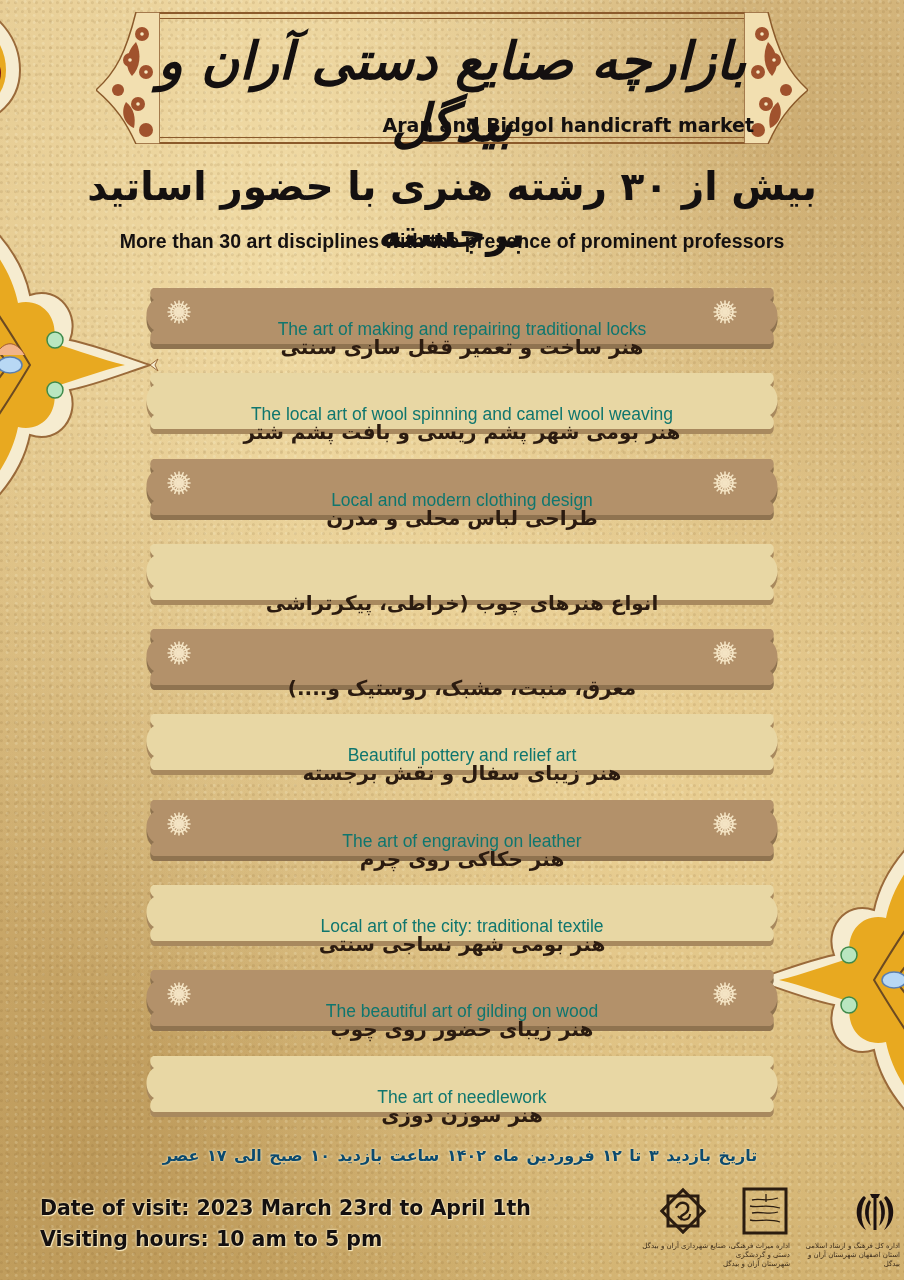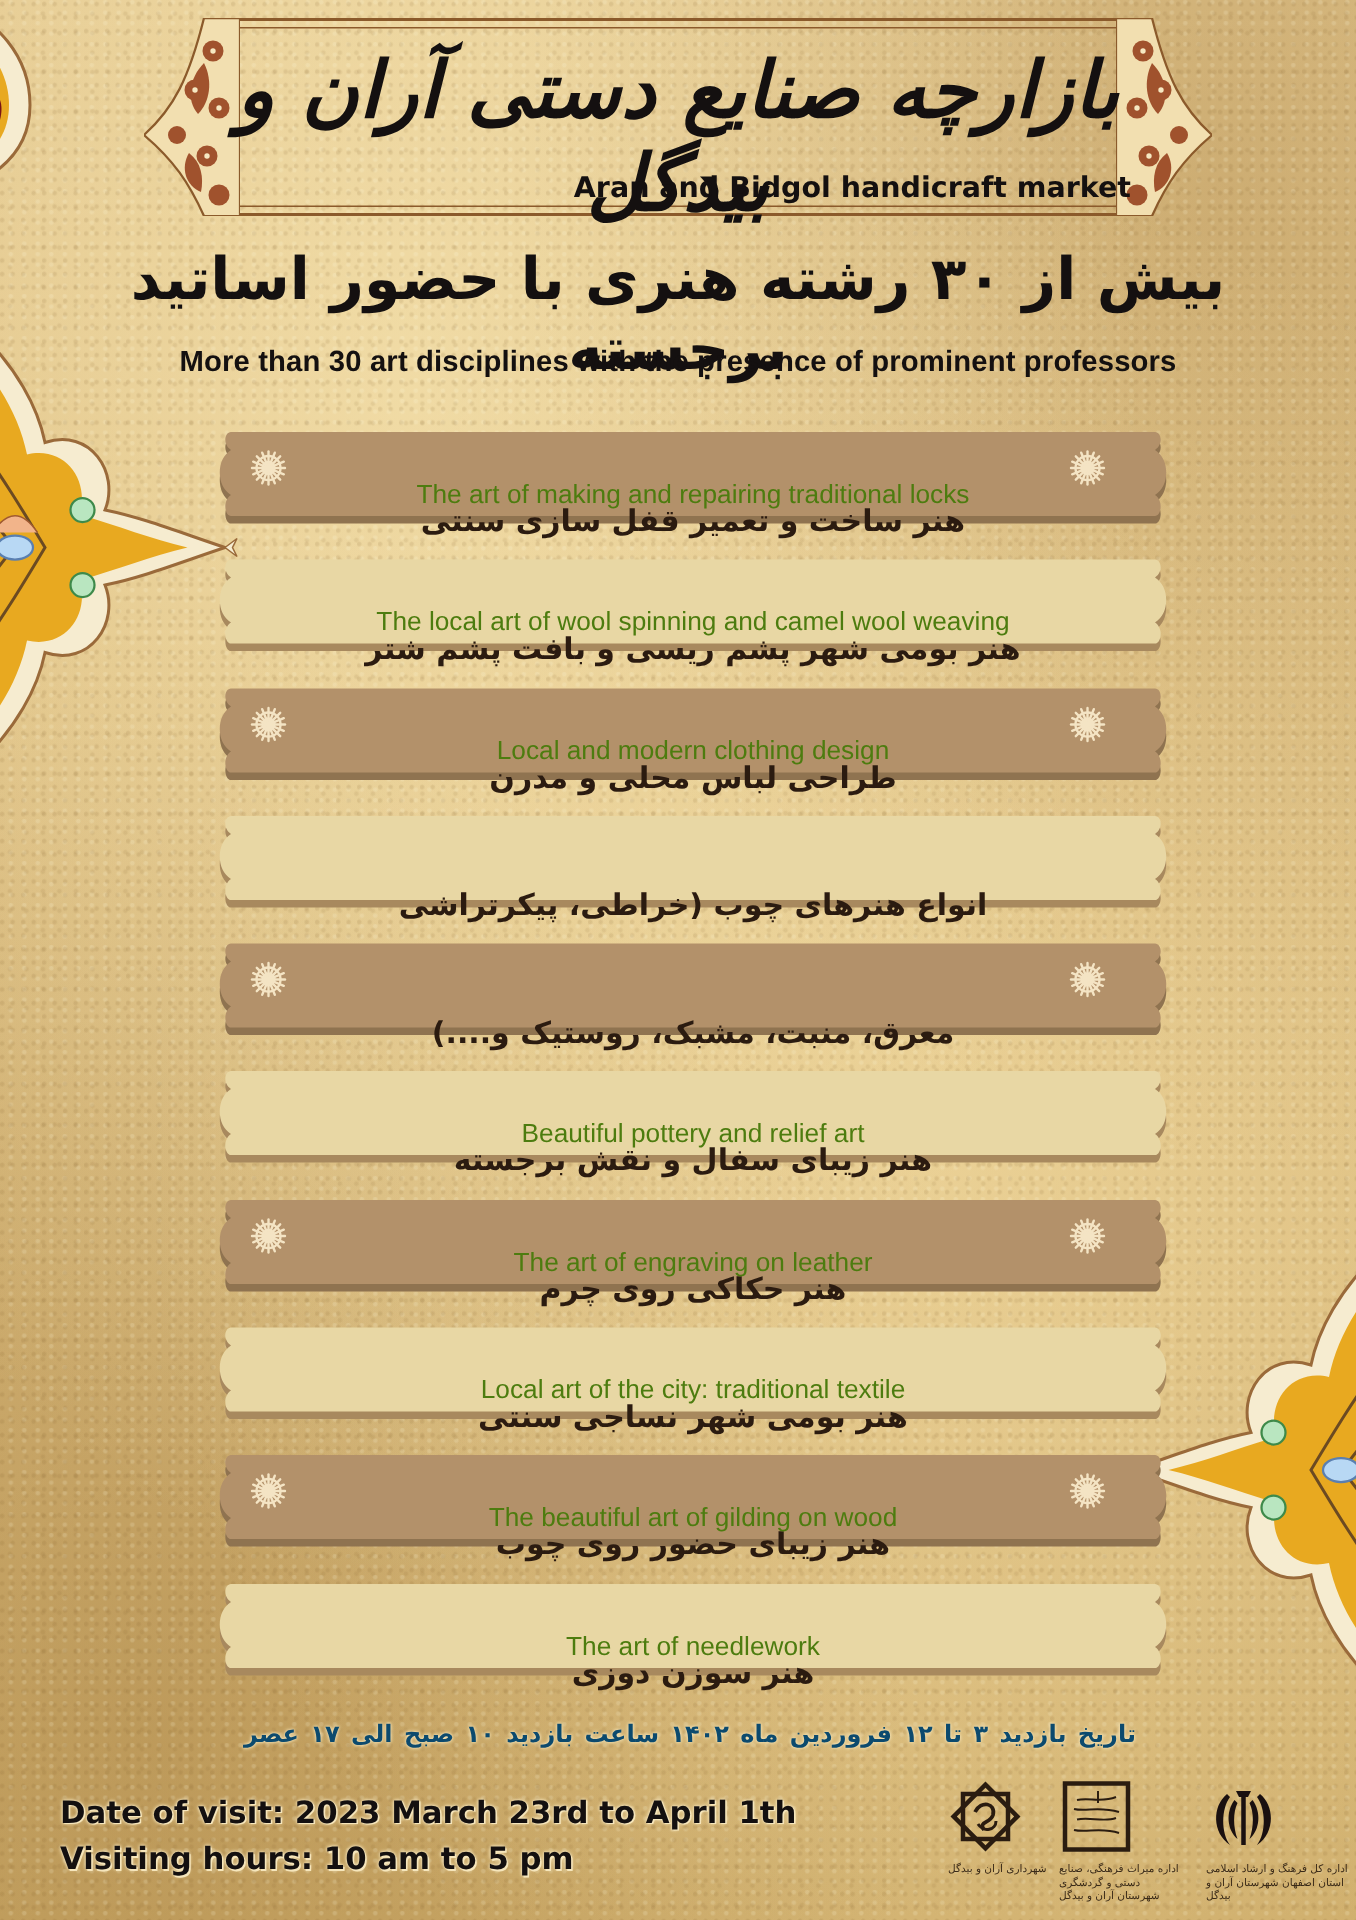--- a/index.html
+++ b/index.html
@@ -75,42 +75,42 @@
     }
     .banner svg.shape { position: absolute; inset: 0; width: 100%; height: 100%; overflow: visible; }
     .banner .fa {
       position: absolute; left: 0; right: 0; top: 3px; text-align: center; direction: rtl;
       font-family: "DejaVu Sans", sans-serif; font-weight: bold; font-size: 20px; color: #2b1b10;
       line-height: 1.25;
       margin-top: 48px;
     }
     .banner .en {
       position: absolute; left: 0; right: 0; top: 35px; text-align: center;
-      font-family: "Liberation Sans", sans-serif; font-size: 17.5px; color: #4d7c0f;
+      font-family: "Liberation Sans", sans-serif; font-size: 17.5px; color: #0f766e;
     }
     .rosette { position: absolute; top: 15px; width: 26px; height: 26px; }
     .rosette.left { left: 26px; }
     .rosette.right { right: 46px; }
 
     
     .date-fa {
       position: absolute; left: 30px; top: 1146px; width: 860px; text-align: center; direction: rtl;
       font-family: "DejaVu Sans", sans-serif; font-weight: bold; font-size: 16px; color: #0c4a6e;
       text-shadow: 0 0 3px #f4e2b4, 0 0 2px #f4e2b4;
       word-spacing: 2px;
     }
     .date-en, .hours-en {
       position: absolute; left: 40px; font-family: "DejaVu Sans", sans-serif; font-weight: bold;
       font-size: 20.5px; color: #141010;
       text-shadow: 0 0 3px #f6e6bc, 0 0 2px #f6e6bc, 1px 1px 0 #f6e6bc;
     }
     .date-en { top: 1196px; }
     .hours-en { top: 1227px; }
 
-    .logo { position: absolute; text-align: left; }
+    .logo { position: absolute; text-align: right; }
     .logo .cap {
       display: block; font-family: "DejaVu Serif", serif; font-size: 7px; color: #3a2a18;
       direction: rtl; line-height: 1.3; margin-top: 2px;
     }
     .logo-municipality { left: 632px; top: 1186px; width: 76px; }
     .logo-heritage { left: 706px; top: 1186px; width: 84px; }
     .logo-iran { left: 804px; top: 1186px; width: 96px; }
   </style>
 </head>
 <body>

